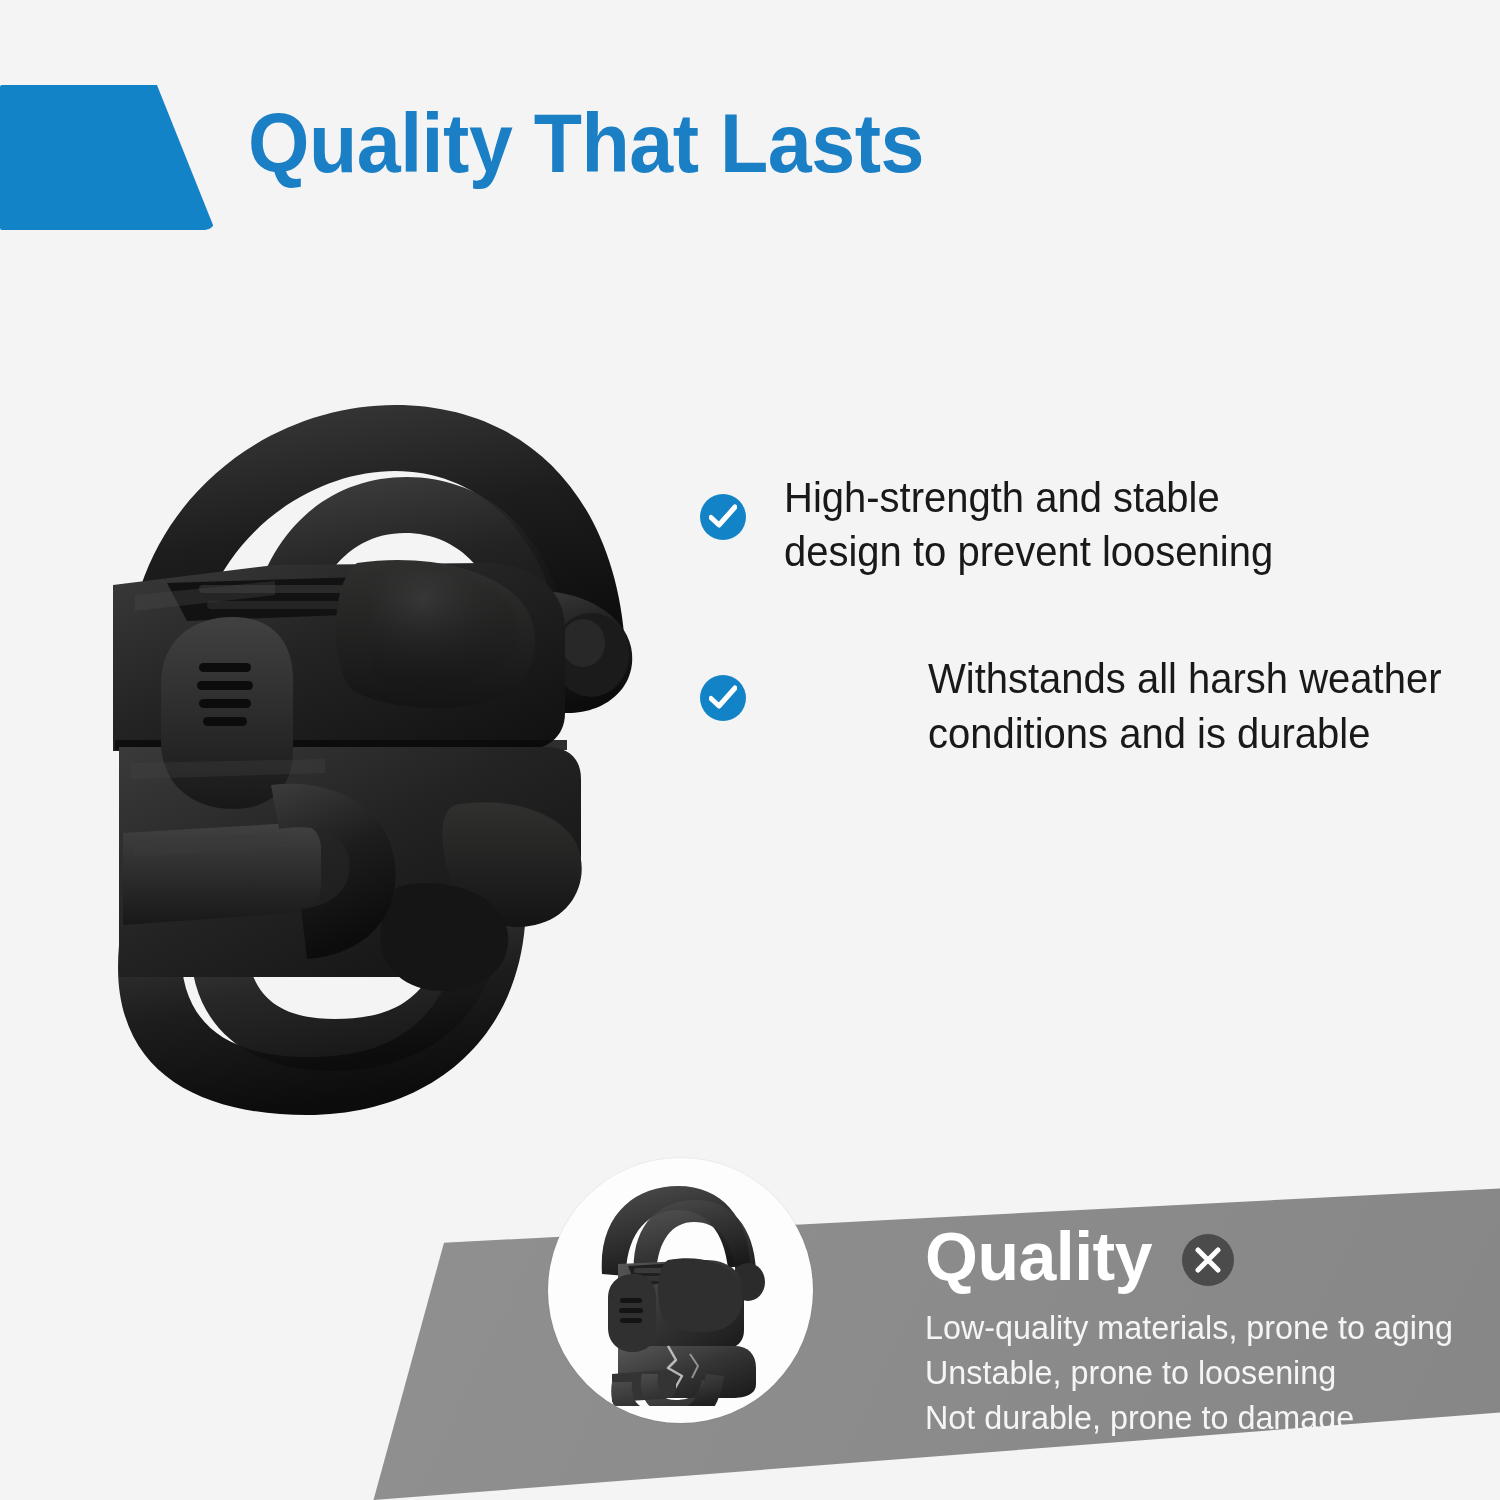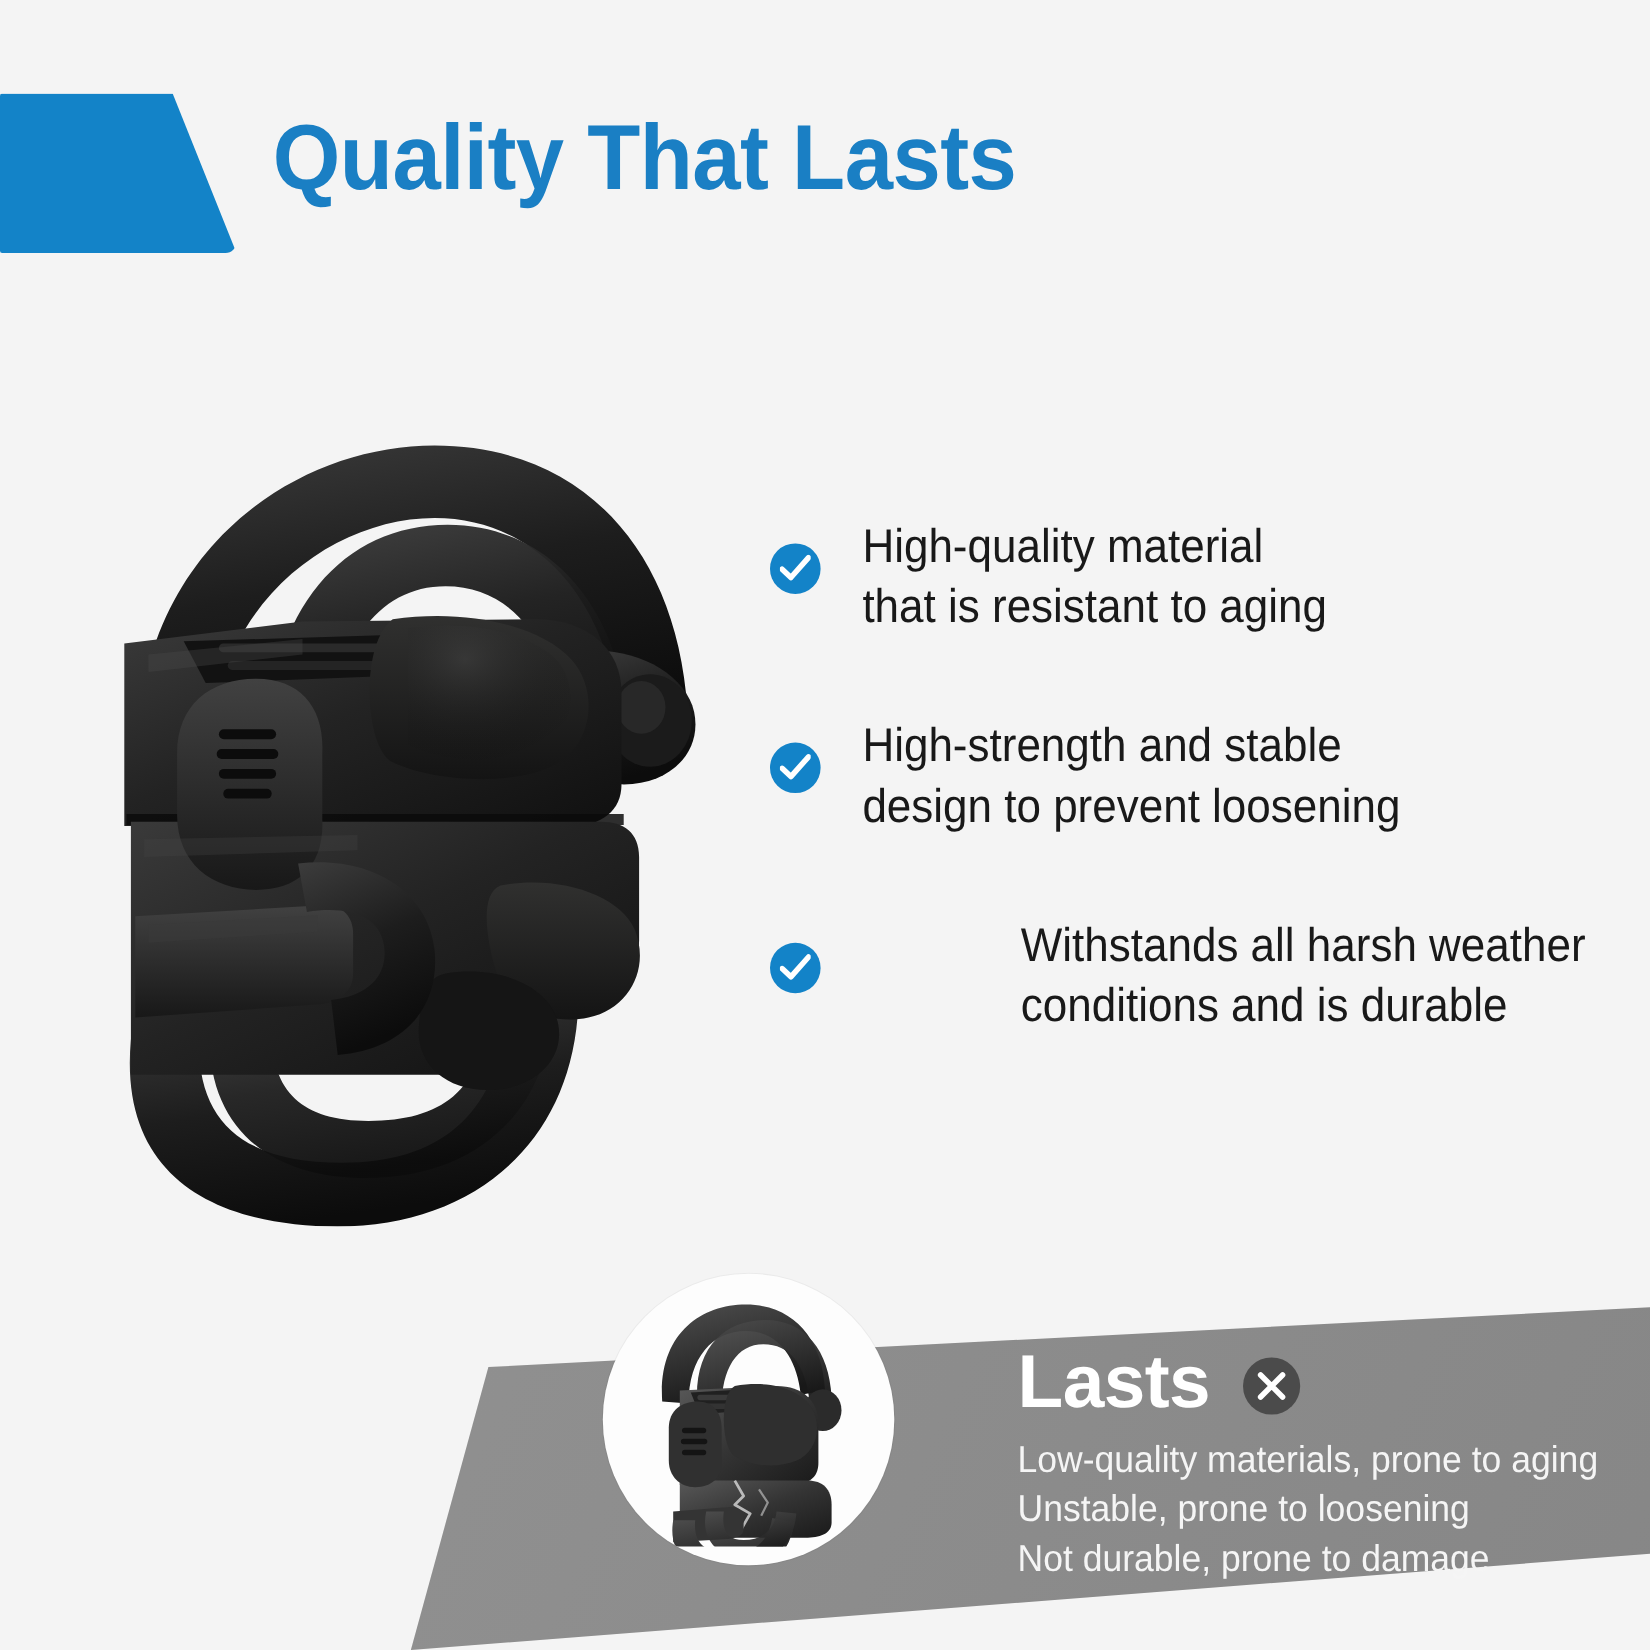--- a/index.html
+++ b/index.html
@@ -236,29 +236,20 @@
       <path d="M176 400 C240 392 294 424 300 478 C306 534 268 570 212 574
                L206 524 C244 520 258 498 254 474 C250 448 222 438 184 444 Z" fill="url(#strapG)"></path>
 
       <path d="M40 210 L180 196 L180 210 L40 226 Z" fill="#4a4a4a" opacity="0.35"></path>
       <path d="M36 378 L230 374 L230 388 L36 394 Z" fill="#444" opacity="0.3"></path>
     </svg>
   </div>
 
   <div class="features">
 
-    <div class="feature">
-      <span class="check-icon">
-        <svg width="28" height="26" viewBox="0 0 28 26" xmlns="http://www.w3.org/2000/svg">
-          <path d="M2 13.5 L10 21 L26 3" fill="none" stroke="#ffffff" stroke-width="5" stroke-linecap="round" stroke-linejoin="round"></path>
-        </svg>
-      </span>
-      <span class="feature-text">High-quality material
-that is resistant to aging</span>
-    </div>
 
     <div class="feature">
       <span class="check-icon">
         <svg width="28" height="26" viewBox="0 0 28 26" xmlns="http://www.w3.org/2000/svg">
           <path d="M2 13.5 L10 21 L26 3" fill="none" stroke="#ffffff" stroke-width="5" stroke-linecap="round" stroke-linejoin="round"></path>
         </svg>
       </span>
       <span class="feature-text">High-strength and stable
 design to prevent loosening</span>
     </div>
@@ -327,21 +318,21 @@
                C104 218 98 220 90 221 L40 224 Z" fill="#343434"></path>
 
       <path d="M40 204 C34 240 62 252 94 252 C126 252 146 236 150 206
                L130 202 C126 226 112 234 92 234 C70 234 58 226 60 204 Z" fill="url(#gStrap)"></path>
       <path d="M70 196 C64 224 84 240 110 240 C136 240 150 222 152 198
                L134 196 C132 214 120 222 104 222 C88 222 84 212 86 196 Z" fill="url(#gStrap)" opacity="0.92"></path>
     </svg>
   </div>
 
   <div class="others-header">
-    <span class="others-title">Lasts</span>
+    <span class="others-title">Quality</span>
     <span class="x-icon">
       <svg width="28" height="28" viewBox="0 0 28 28" xmlns="http://www.w3.org/2000/svg">
         <path d="M4 4 L24 24 M24 4 L4 24" fill="none" stroke="#ffffff" stroke-width="5" stroke-linecap="round"></path>
       </svg>
     </span>
   </div>
 
   <div class="others-lines">
     <div>Low-quality materials, prone to aging</div>
     <div>Unstable, prone to loosening</div>

